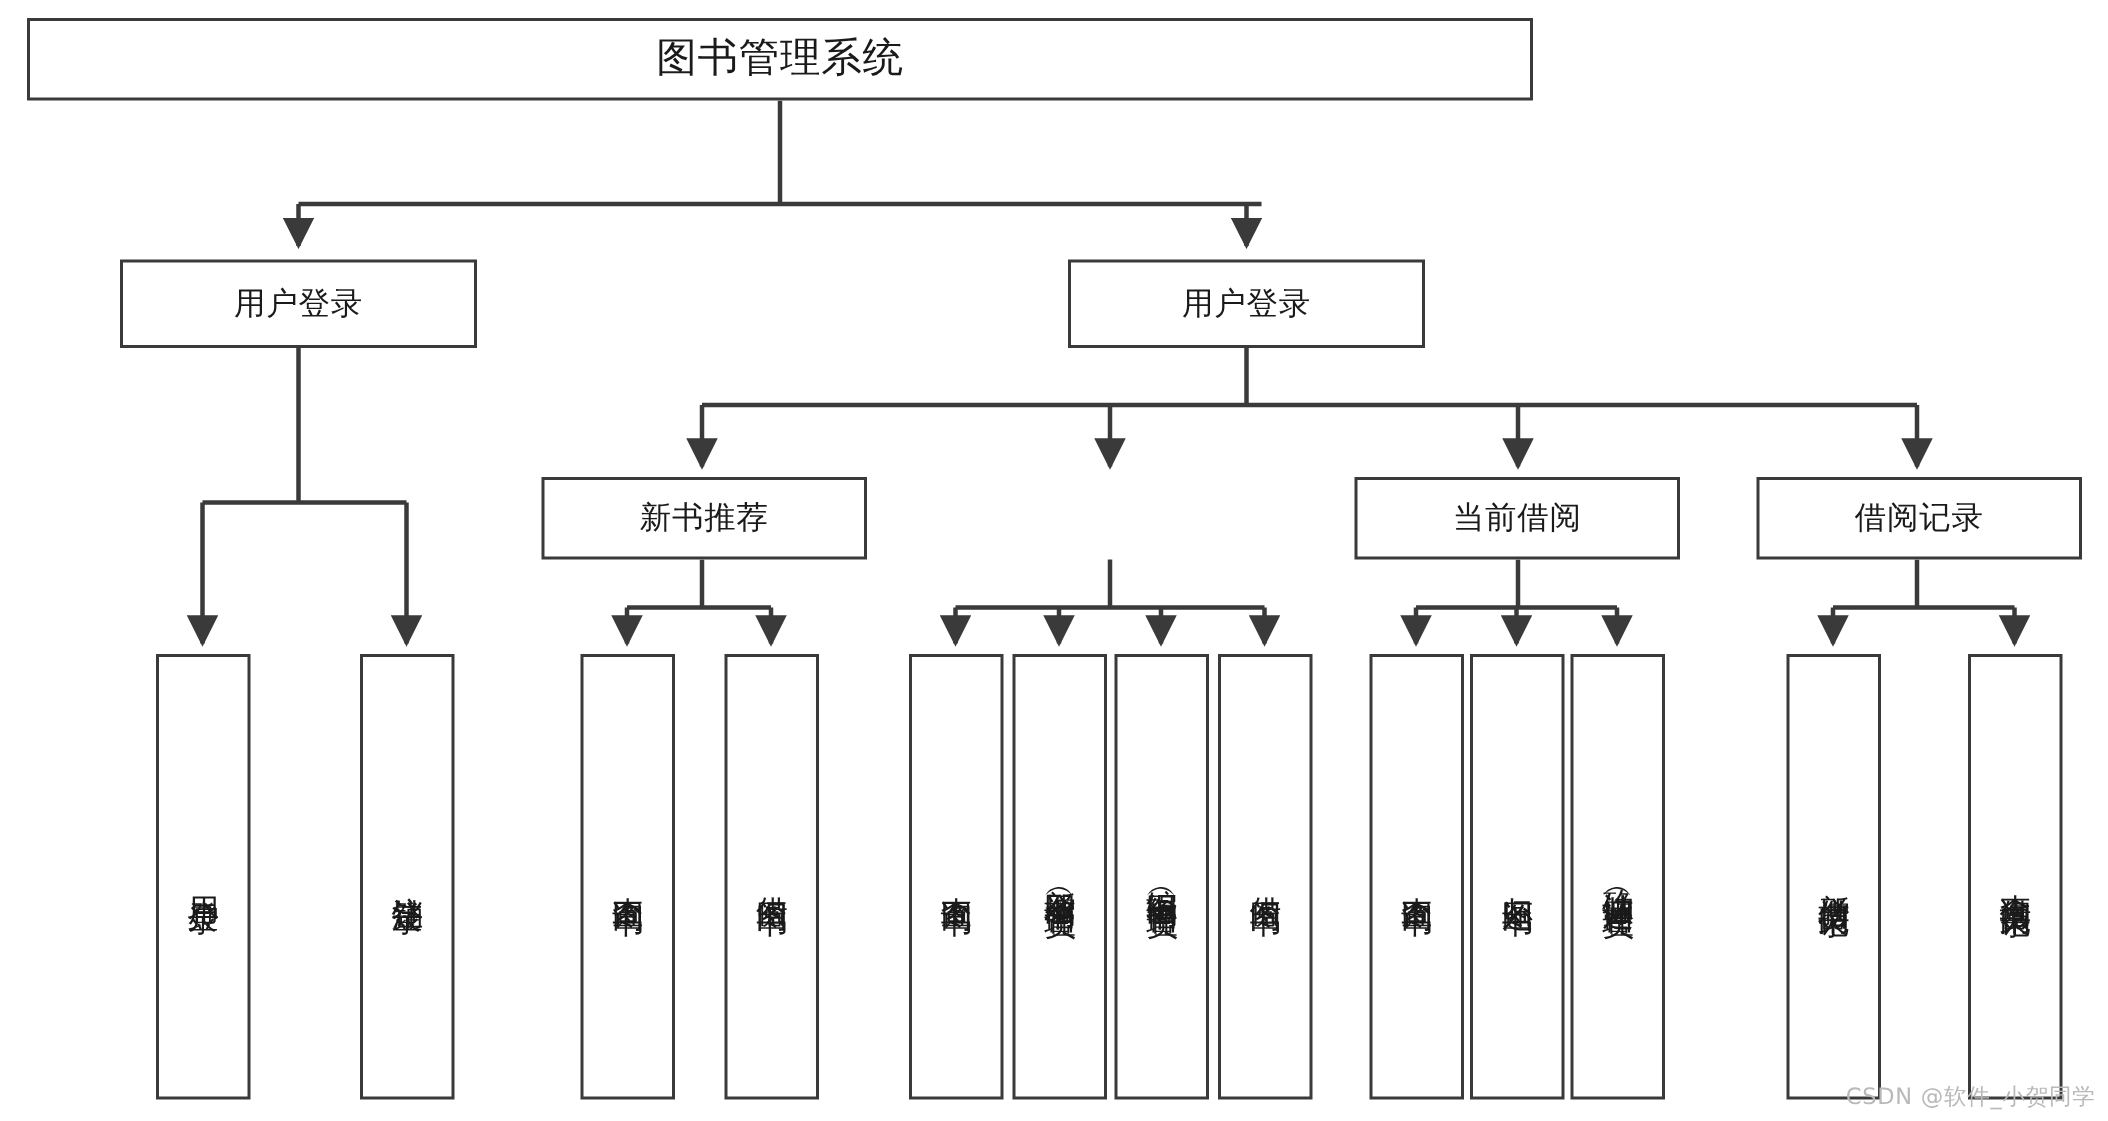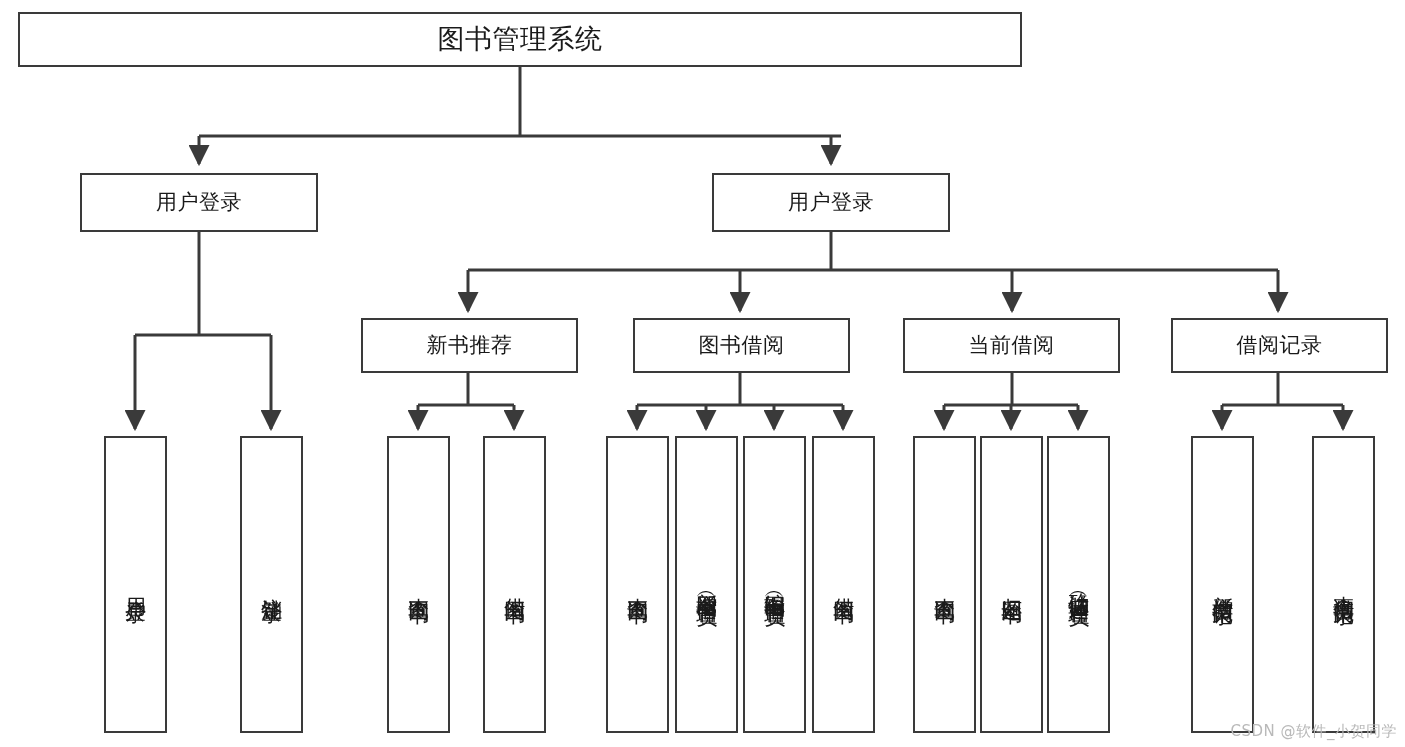--- a/index.html
+++ b/index.html
@@ -137,23 +137,20 @@
   <div class="node horiz" style="left:80px; top:173px; width:238px; height:59px;">
     <span class="label">用户登录</span>
   </div>
   <div class="node horiz" style="left:712px; top:173px; width:238px; height:59px;">
     <span class="label">用户登录</span>
   </div>
 
   <div class="node horiz" style="left:361px; top:318px; width:217px; height:55px;">
     <span class="label">新书推荐</span>
   </div>
-  <div class="node horiz" style="left:633px; top:318px; width:217px; height:55px;">
-    <span class="label">图书借阅</span>
-  </div>
   <div class="node horiz" style="left:903px; top:318px; width:217px; height:55px;">
     <span class="label">当前借阅</span>
   </div>
   <div class="node horiz" style="left:1171px; top:318px; width:217px; height:55px;">
     <span class="label">借阅记录</span>
   </div>
 
   <div class="node vert" style="left:104px; top:436px; width:63px; height:297px;">
     <span class="label">用户登录</span>
   </div>

